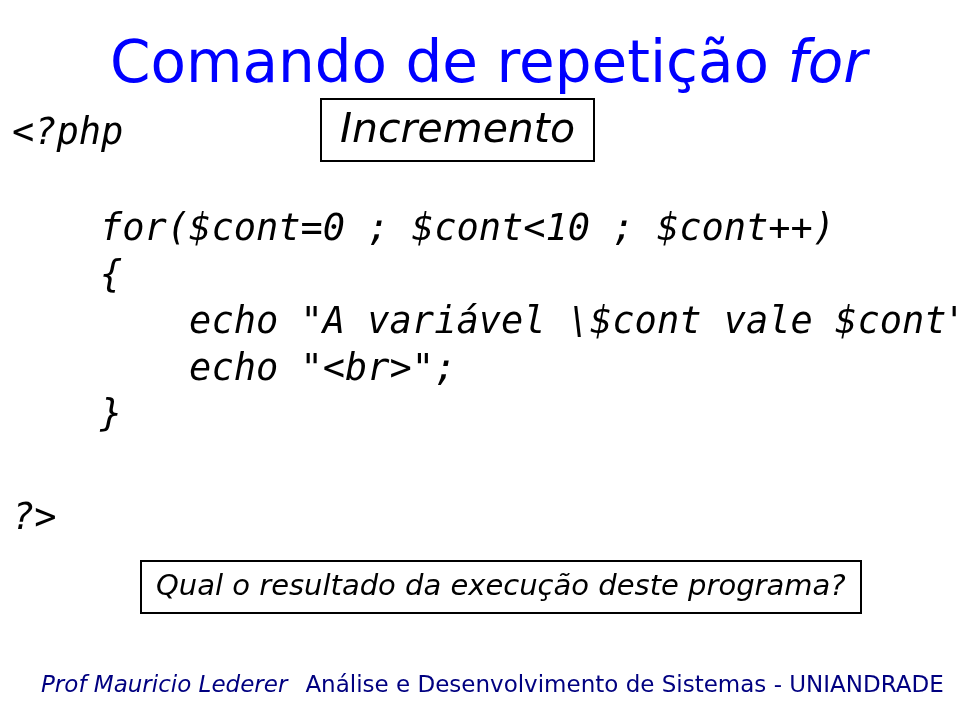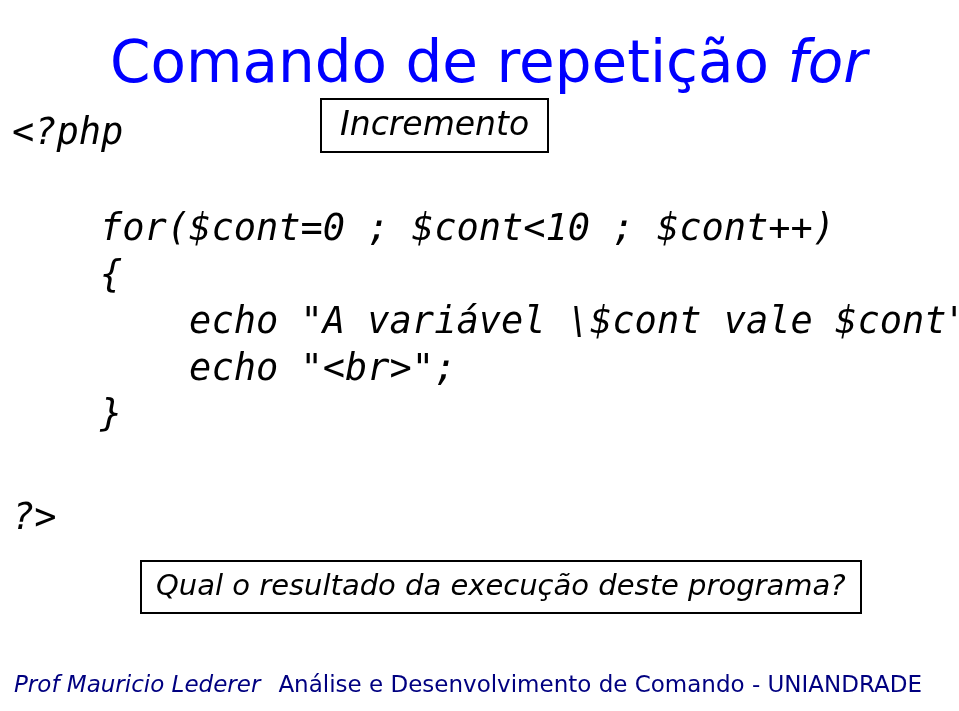--- a/index.html
+++ b/index.html
@@ -48,21 +48,21 @@
       border: 2px solid #000000;
       padding: 4px 18px 8px 18px;
       position: absolute;
       top: 98px;
       left: 320px;
       background: #ffffff;
     }
     .label-text {
       font-family: "DejaVu Sans", Verdana, Arial, sans-serif;
       font-style: italic;
-      font-size: 33px;
+      font-size: 41px;
       color: #000000;
     }
     .code-block {
       font-family: "DejaVu Sans Mono", "Courier New", monospace;
       font-style: italic;
       font-size: 37px;
       color: #000000;
       position: absolute;
       top: 205px;
       left: 100px;
@@ -95,20 +95,21 @@
     .footer {
       position: absolute;
       bottom: 14px;
       left: 14px;
       font-family: "DejaVu Sans", Verdana, Arial, sans-serif;
       font-size: 23px;
       color: #000080;
     }
     .footer .author {
       font-style: italic;
+      margin-left: 27px;
     }
     .footer .credit {
       font-style: normal;
       margin-left: 18px;
     }
   </style>
 </head>
 <body>
 
 <div class="slide">
@@ -129,16 +130,16 @@
 <span>    echo "&lt;br&gt;";</span>
 <span>}</span></div>
 
   <div class="php-close">?&gt;</div>
 
   <div class="question-box">
     <span class="question-text">Qual o resultado da execução deste programa?</span>
   </div>
 
   <div class="footer">
-    <span class="author">Prof Mauricio Lederer</span><span class="credit">Análise e Desenvolvimento de Comando - UNIANDRADE</span>
+    <span class="author">Prof Mauricio Lederer</span><span class="credit">Análise e Desenvolvimento de Sistemas - UNIANDRADE</span>
   </div>
 
 </div>
 
 </body></html>

